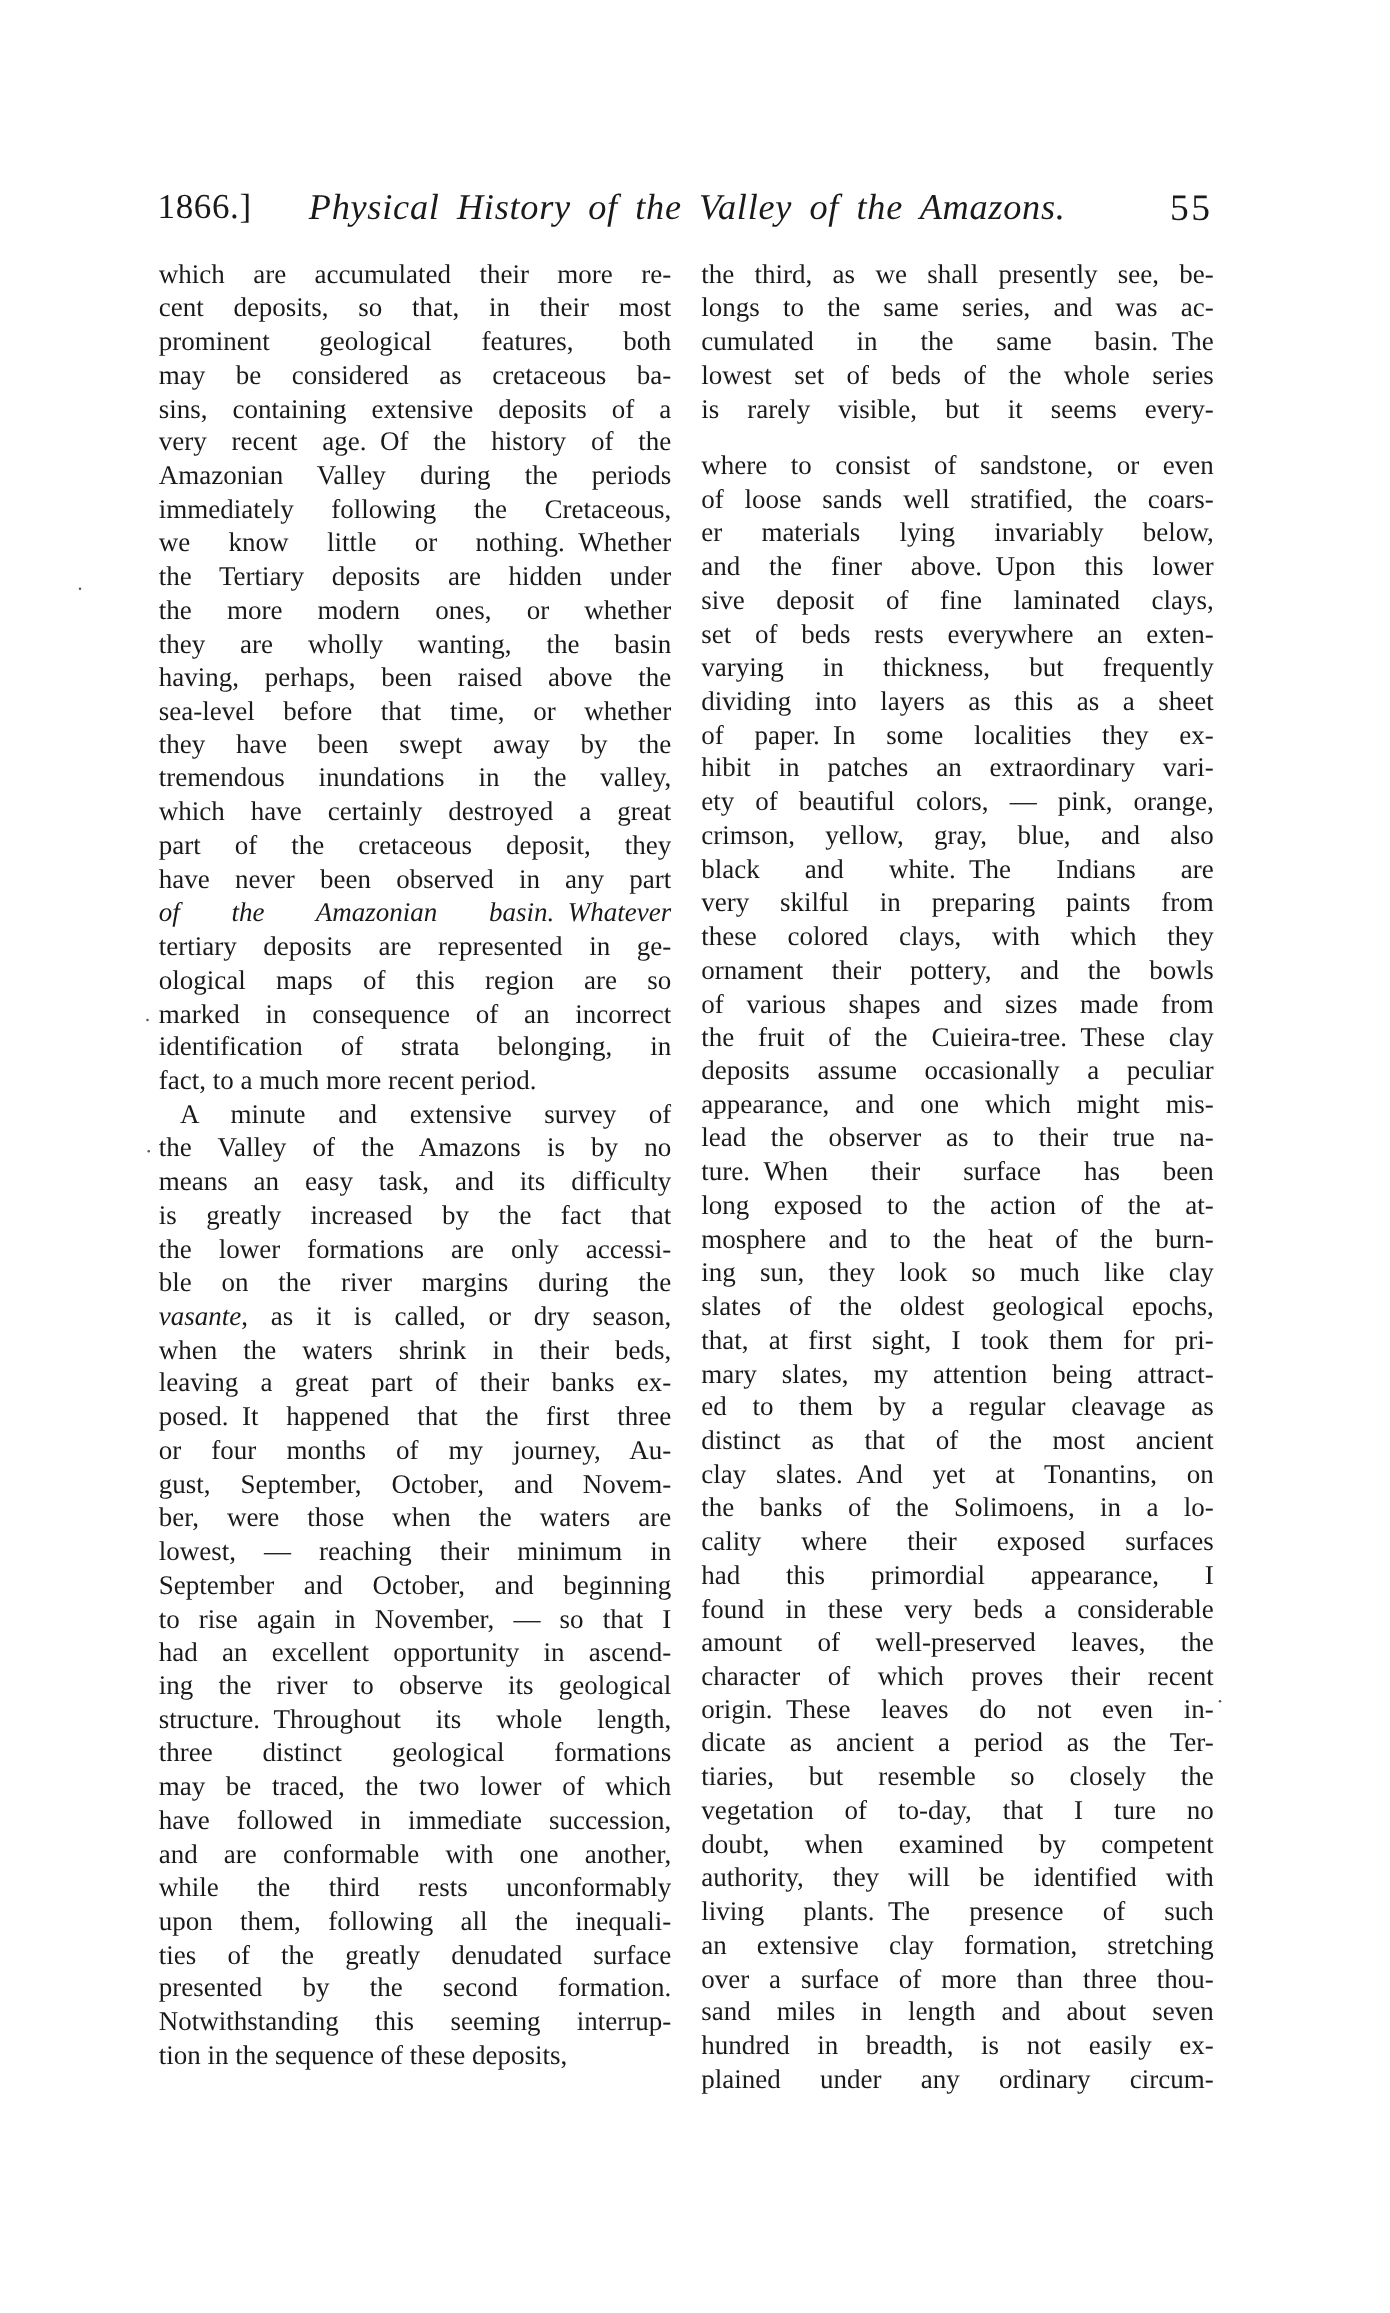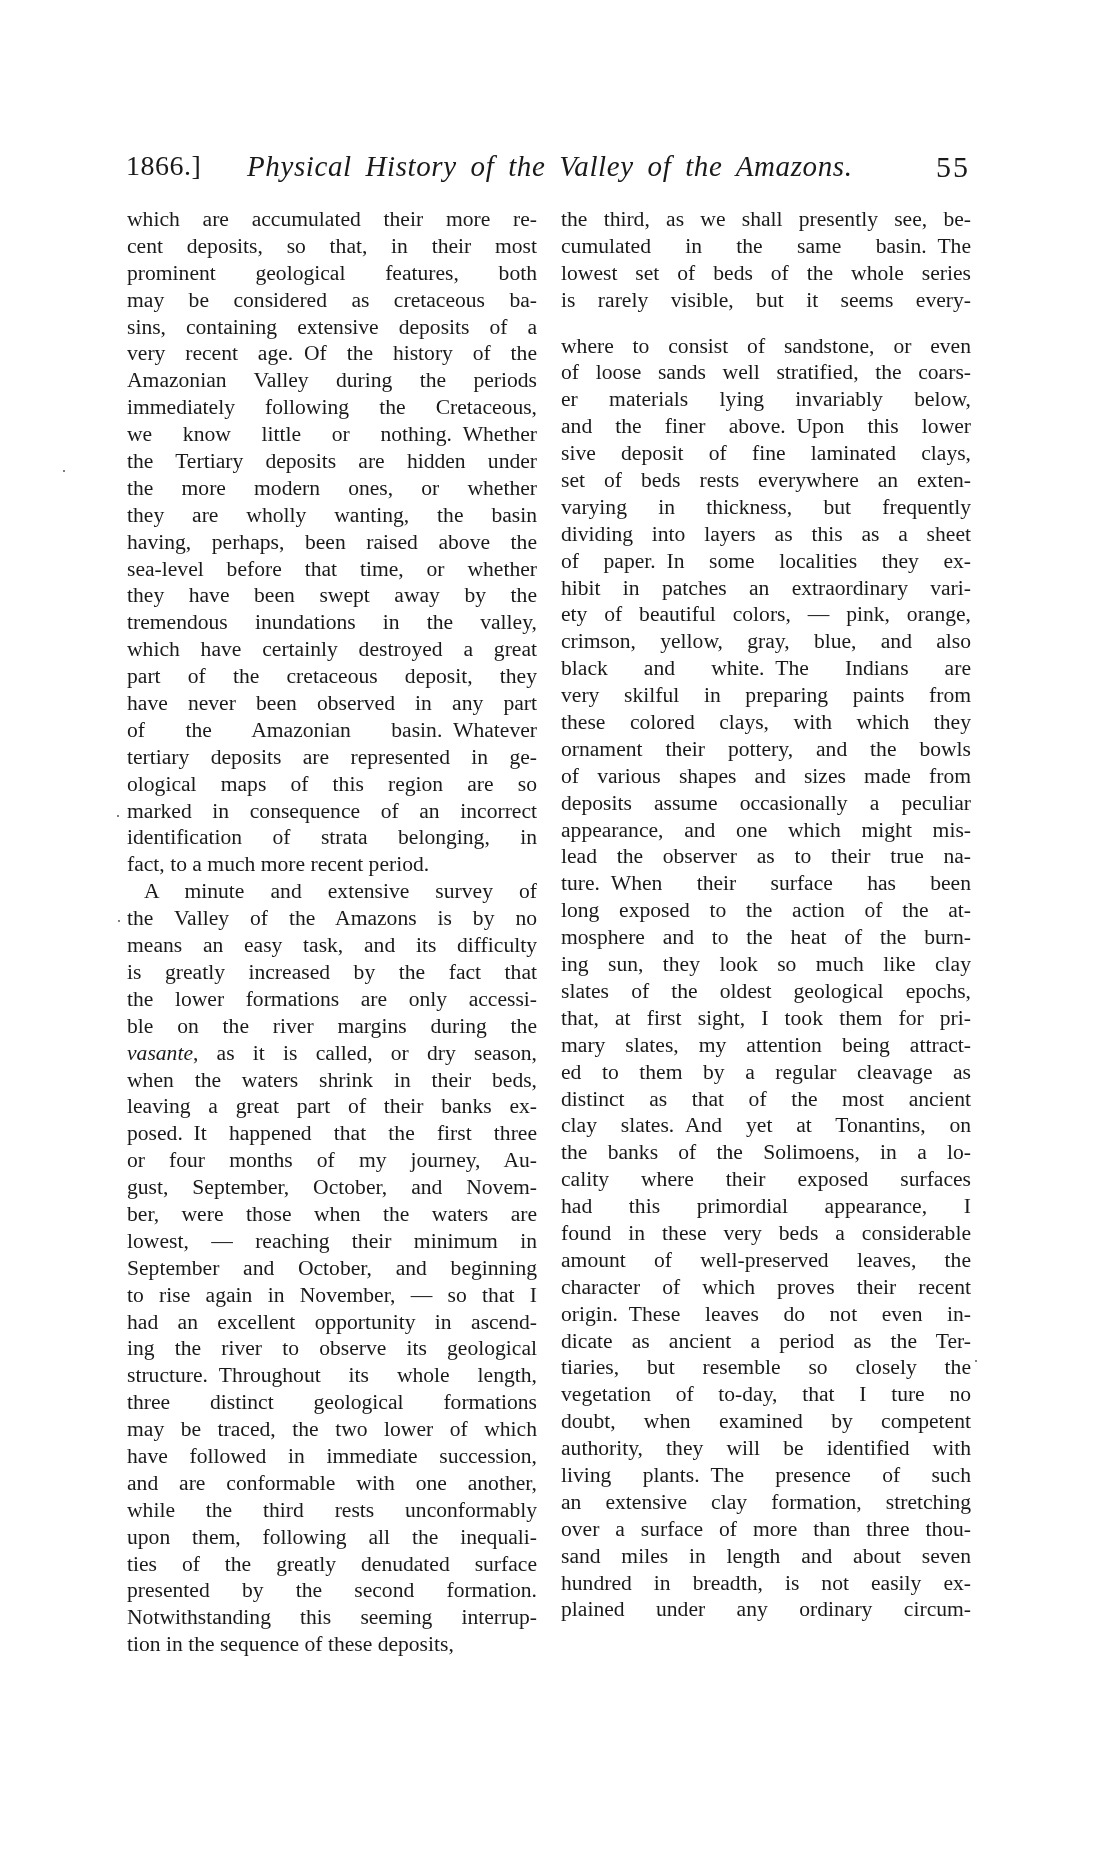--- a/index.html
+++ b/index.html
@@ -41,21 +41,21 @@
     <div class="line" style="white-space: normal; overflow: hidden;"><span>the Tertiary deposits are hidden under</span></div>
     <div class="line" style="white-space: normal; overflow: hidden;"><span>the more modern ones, or whether</span></div>
     <div class="line" style="white-space: normal; overflow: hidden;"><span>they are wholly wanting, the basin</span></div>
     <div class="line" style="white-space: normal; overflow: hidden;"><span>having, perhaps, been raised above the</span></div>
     <div class="line" style="white-space: normal; overflow: hidden;"><span>sea-level before that time, or whether</span></div>
     <div class="line" style="white-space: normal; overflow: hidden;"><span>they have been swept away by the</span></div>
     <div class="line" style="white-space: normal; overflow: hidden;"><span>tremendous inundations in the valley,</span></div>
     <div class="line" style="white-space: normal; overflow: hidden;"><span>which have certainly destroyed a great</span></div>
     <div class="line" style="white-space: normal; overflow: hidden;"><span>part of the cretaceous deposit, they</span></div>
     <div class="line" style="white-space: normal; overflow: hidden;"><span>have never been observed in any part</span></div>
-    <div class="line" style="white-space: normal; overflow: hidden;"><span>of the Amazonian basin. Whatever</span></div>
+    <div class="line" style="white-space: normal; overflow: hidden; font-style: italic;"><span>of the Amazonian basin. Whatever</span></div>
     <div class="line" style="white-space: normal; overflow: hidden;"><span>tertiary deposits are represented in ge-</span></div>
     <div class="line" style="white-space: normal; overflow: hidden;"><span>ological maps of this region are so</span></div>
     <div class="line" style="white-space: normal; overflow: hidden;"><span>marked in consequence of an incorrect</span></div>
     <div class="line" style="white-space: normal; overflow: hidden;"><span>identification of strata belonging, in</span></div>
     <div class="line last"><span>fact, to a much more recent period.</span></div>
     <div class="line indent" style="white-space: normal; overflow: hidden;"><span>A minute and extensive survey of</span></div>
     <div class="line" style="white-space: normal; overflow: hidden;"><span>the Valley of the Amazons is by no</span></div>
     <div class="line" style="white-space: normal; overflow: hidden;"><span>means an easy task, and its difficulty</span></div>
     <div class="line" style="white-space: normal; overflow: hidden;"><span>is greatly increased by the fact that</span></div>
     <div class="line" style="white-space: normal; overflow: hidden;"><span>the lower formations are only accessi-</span></div>
@@ -79,40 +79,42 @@
     <div class="line" style="white-space: normal; overflow: hidden;"><span>and are conformable with one another,</span></div>
     <div class="line" style="white-space: normal; overflow: hidden;"><span>while the third rests unconformably</span></div>
     <div class="line" style="white-space: normal; overflow: hidden;"><span>upon them, following all the inequali-</span></div>
     <div class="line" style="white-space: normal; overflow: hidden;"><span>ties of the greatly denudated surface</span></div>
     <div class="line" style="white-space: normal; overflow: hidden;"><span>presented by the second formation.</span></div>
     <div class="line" style="white-space: normal; overflow: hidden;"><span>Notwithstanding this seeming interrup-</span></div>
     <div class="line last"><span>tion in the sequence of these deposits,</span></div>
   </div>
 <div class="col col-right" id="col-right">
     <div class="line" style="white-space: normal; overflow: hidden;"><span>the third, as we shall presently see, be-</span></div>
+    <div class="line" style="white-space: normal; overflow: hidden;"><span>longs to the same series, and was ac-</span></div>
     <div class="line" style="white-space: normal; overflow: hidden;"><span>cumulated in the same basin. The</span></div>
     <div class="line" style="white-space: normal; overflow: hidden;"><span>lowest set of beds of the whole series</span></div>
     <div class="line" style="white-space: normal; overflow: hidden;"><span>is rarely visible, but it seems every-</span></div>
     <div class="line" style="white-space: normal; overflow: hidden; margin-top: 19px;"><span>where to consist of sandstone, or even</span></div>
     <div class="line" style="white-space: normal; overflow: hidden;"><span>of loose sands well stratified, the coars-</span></div>
     <div class="line" style="white-space: normal; overflow: hidden;"><span>er materials lying invariably below,</span></div>
     <div class="line" style="white-space: normal; overflow: hidden;"><span>and the finer above. Upon this lower</span></div>
     <div class="line" style="white-space: normal; overflow: hidden;"><span>sive deposit of fine laminated clays,</span></div>
     <div class="line" style="white-space: normal; overflow: hidden;"><span>set of beds rests everywhere an exten-</span></div>
     <div class="line" style="white-space: normal; overflow: hidden;"><span>varying in thickness, but frequently</span></div>
     <div class="line" style="white-space: normal; overflow: hidden;"><span>dividing into layers as this as a sheet</span></div>
     <div class="line" style="white-space: normal; overflow: hidden;"><span>of paper. In some localities they ex-</span></div>
     <div class="line" style="white-space: normal; overflow: hidden;"><span>hibit in patches an extraordinary vari-</span></div>
     <div class="line" style="white-space: normal; overflow: hidden;"><span>ety of beautiful colors, — pink, orange,</span></div>
     <div class="line" style="white-space: normal; overflow: hidden;"><span>crimson, yellow, gray, blue, and also</span></div>
     <div class="line" style="white-space: normal; overflow: hidden;"><span>black and white. The Indians are</span></div>
     <div class="line" style="white-space: normal; overflow: hidden;"><span>very skilful in preparing paints from</span></div>
     <div class="line" style="white-space: normal; overflow: hidden;"><span>these colored clays, with which they</span></div>
     <div class="line" style="white-space: normal; overflow: hidden;"><span>ornament their pottery, and the bowls</span></div>
     <div class="line" style="white-space: normal; overflow: hidden;"><span>of various shapes and sizes made from</span></div>
+    <div class="line" style="white-space: normal; overflow: hidden;"><span>the fruit of the Cuieira-tree. These clay</span></div>
     <div class="line" style="white-space: normal; overflow: hidden;"><span>deposits assume occasionally a peculiar</span></div>
     <div class="line" style="white-space: normal; overflow: hidden;"><span>appearance, and one which might mis-</span></div>
     <div class="line" style="white-space: normal; overflow: hidden;"><span>lead the observer as to their true na-</span></div>
     <div class="line" style="white-space: normal; overflow: hidden;"><span>ture. When their surface has been</span></div>
     <div class="line" style="white-space: normal; overflow: hidden;"><span>long exposed to the action of the at-</span></div>
     <div class="line" style="white-space: normal; overflow: hidden;"><span>mosphere and to the heat of the burn-</span></div>
     <div class="line" style="white-space: normal; overflow: hidden;"><span>ing sun, they look so much like clay</span></div>
     <div class="line" style="white-space: normal; overflow: hidden;"><span>slates of the oldest geological epochs,</span></div>
     <div class="line" style="white-space: normal; overflow: hidden;"><span>that, at first sight, I took them for pri-</span></div>
     <div class="line" style="white-space: normal; overflow: hidden;"><span>mary slates, my attention being attract-</span></div>

